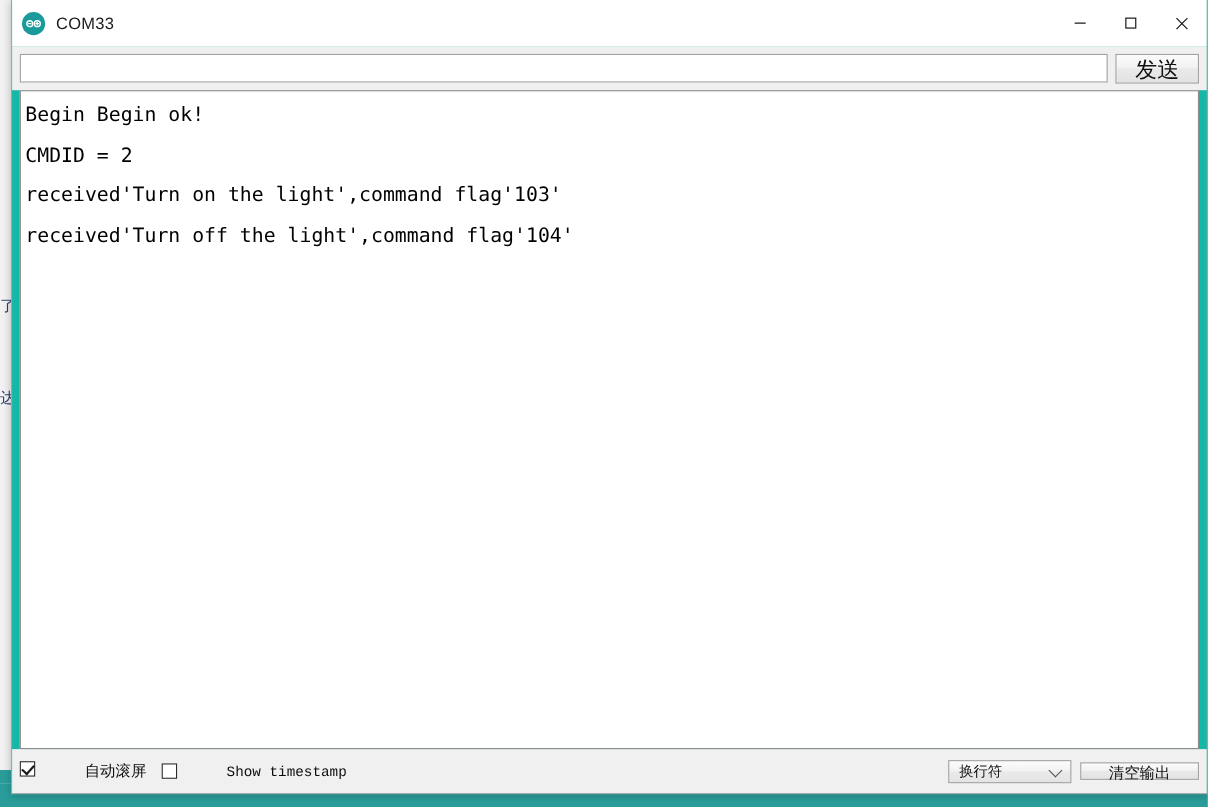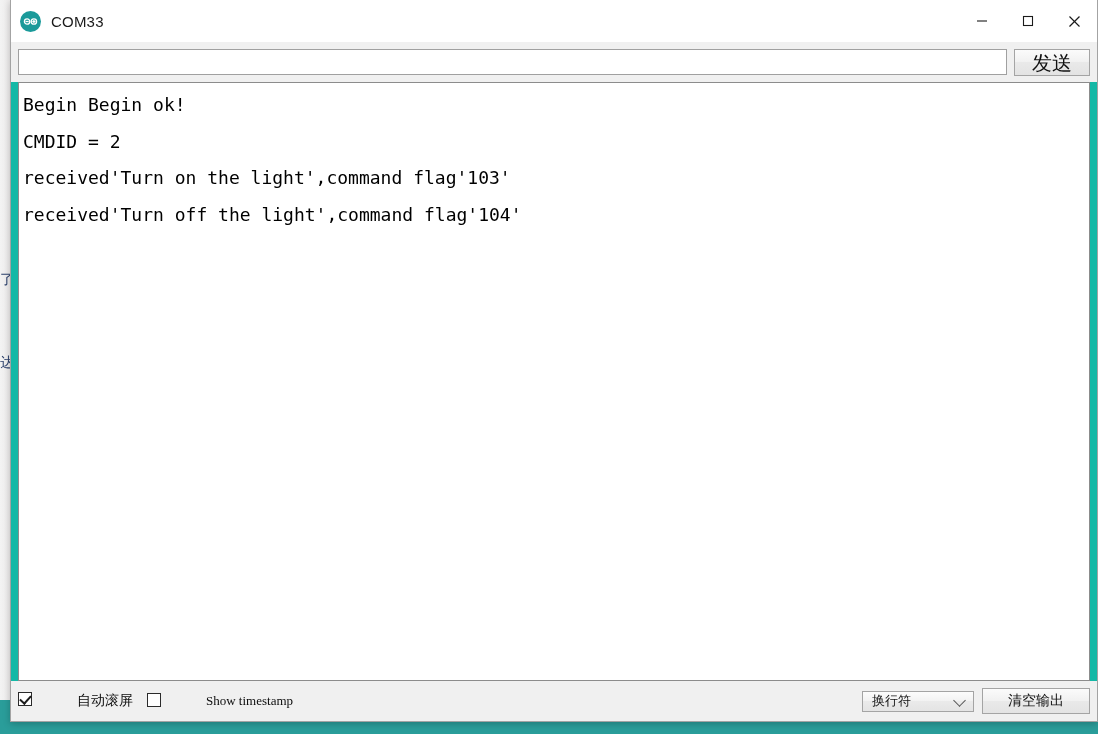--- a/index.html
+++ b/index.html
@@ -209,21 +209,21 @@
     border: solid #1c1c1c;
     border-width: 0 2px 2px 0;
     transform: rotate(42deg);
   }
   #autoscroll-label {
     font-family: "DejaVu Sans", sans-serif;
     font-size: 14px;
     color: #0d0d0d;
   }
   #timestamp-label {
-    font-family: Liberation Serif, serif;
+    font-family: Liberation Mono, monospace;
     font-size: 13px;
     color: #0d0d0d;
   }
   #bottom-spacer { flex: 1; }
 
   .combo {
     position: relative;
     height: 21px;
     box-sizing: border-box;
     border: 1px solid #a4a4a4;
@@ -246,21 +246,21 @@
     top: 50%;
     width: 8px;
     height: 8px;
     margin-top: -5px;
     border: solid #555;
     border-width: 0 1px 1px 0;
     transform: rotate(45deg);
   }
   #clear-button {
     width: 108px;
-    height: 26px;
+    height: 16px;
     box-sizing: border-box;
     border: 1px solid #a4a4a4;
     background: linear-gradient(to bottom, #fbfbfb 0%, #f1f1f1 48%, #e9e9e9 50%, #e3e3e3 100%);
     font-family: Liberation Sans, sans-serif;
     font-size: 14px;
     color: #101010;
     cursor: default;
     padding: 0;
   }
 </style>

